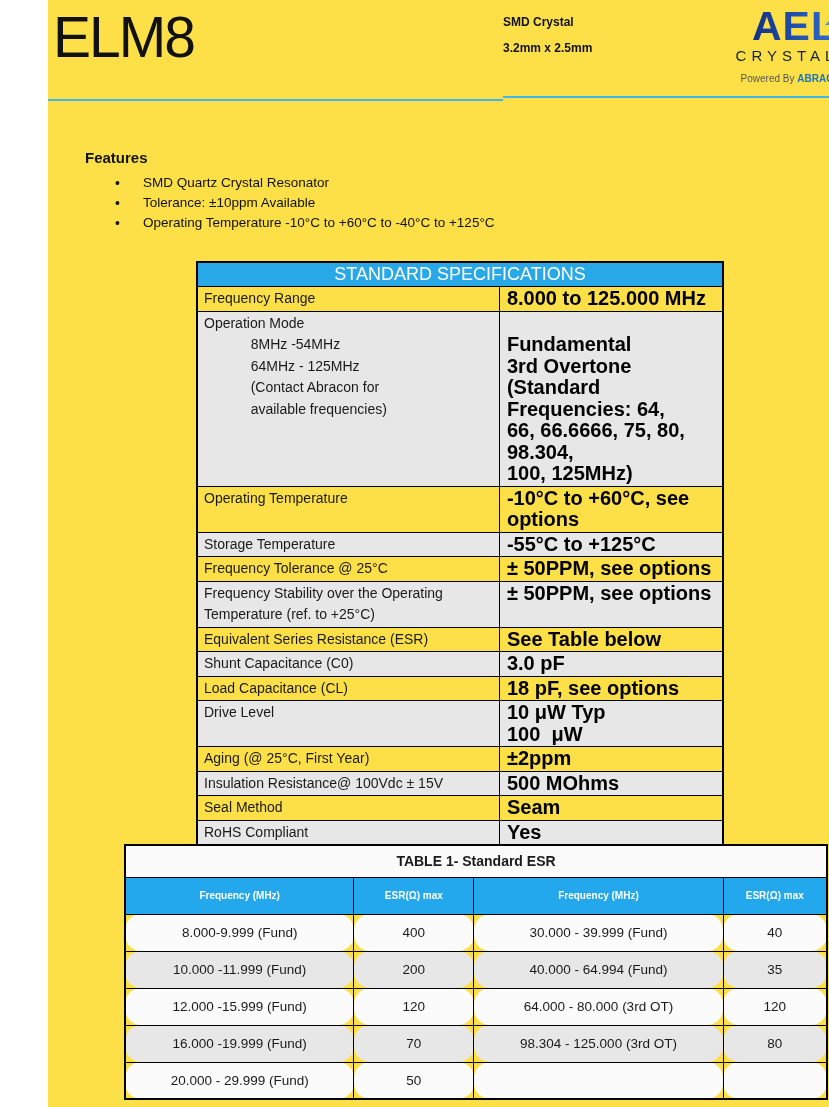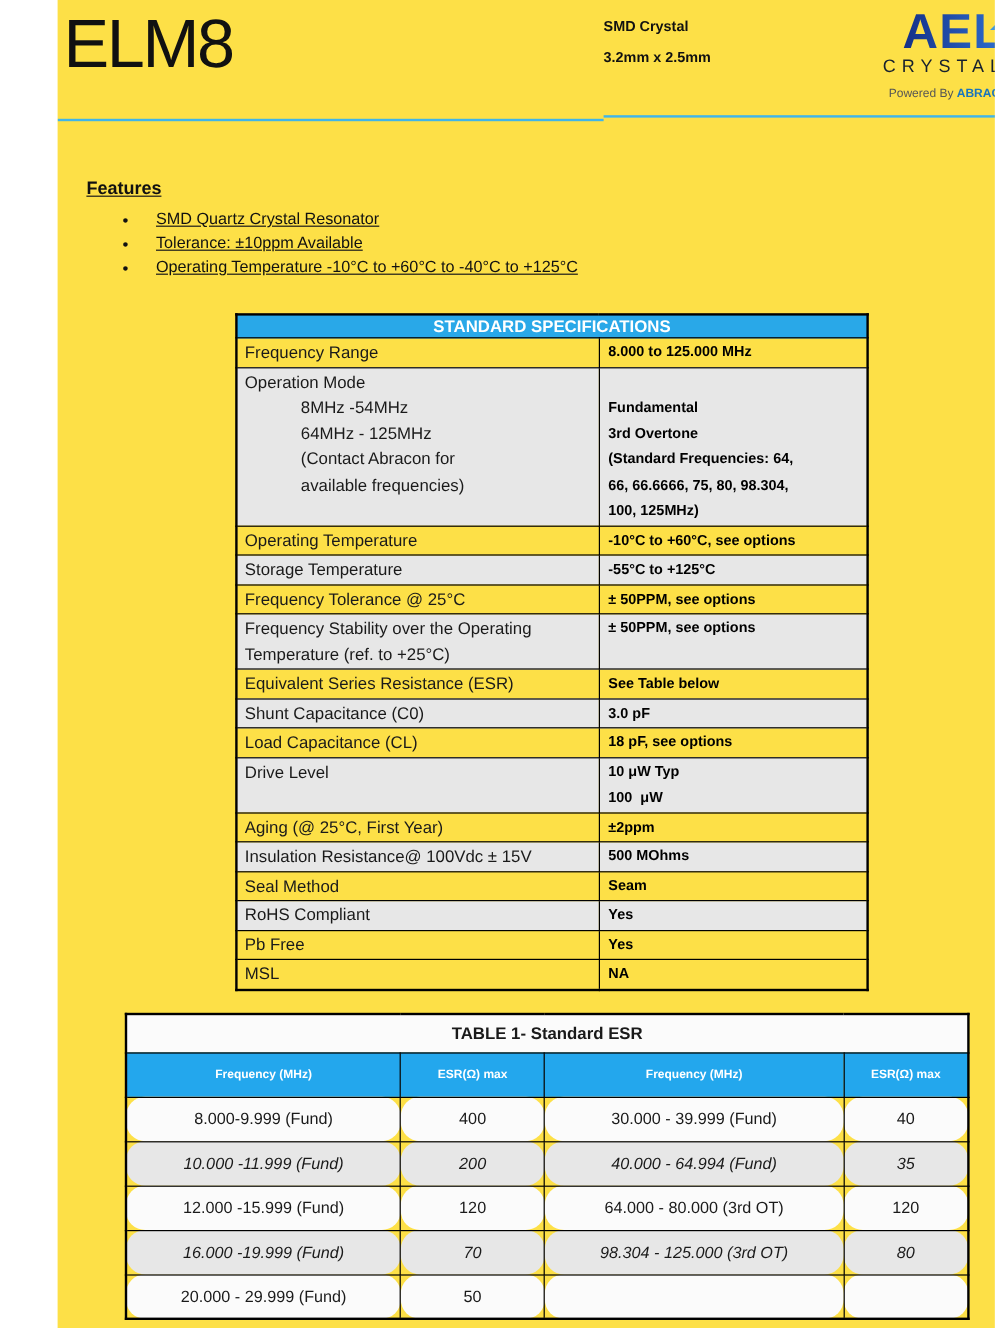--- a/index.html
+++ b/index.html
@@ -18,45 +18,45 @@
   .logo-triangle { position:absolute; right:-2px; top:5px; width:0; height:0;
     border-left:14px solid transparent; border-bottom:14px solid #3F96DF; }
   .logo-crystals { font-size:15px; letter-spacing:5px; color:#16202E; margin-top:1px; }
   .logo-powered { font-size:10px; color:#555; margin-top:9px; }
   .logo-powered b { color:#1B75BC; font-weight:700; }
   .rule { position:absolute; height:2px; }
   .rule-left { left:0; top:99px; width:455px; }
   .rule-right { left:455px; top:96px; width:374px; }
 
   
-  .features { position:absolute; left:24px; top:149px;text-decoration:underline; }
+  .features { position:absolute; left:37px; top:149px; }
   .features-title { font-size:15px; font-weight:700; color:#111; margin-bottom:7px; }
   .features ul { list-style:none; margin-left:30px; }
   .features li { position:relative; padding-left:28px; font-size:13.5px; line-height:20px; color:#111; }
   .features .bullet { position:absolute; left:0; top:0; font-size:14px; }
 
   
   .spec-wrap { position:absolute; left:148px; top:261px; width:528px; }
   table { border-collapse:collapse; table-layout:fixed; width:100%; }
   .spec td, .spec th { border:1px solid #000; vertical-align:top; }
   .spec { border:2px solid #000; }
-  .spec .title-bar td { background:#29A8E8; color:#fff; font-weight:700; font-size:14px; text-align:center; padding:1px 12px; vertical-align:middle; }
+  .spec .title-bar td { background:#29A8E8; color:#fff; font-weight:400; font-size:18px; text-align:center; padding:1px 12px; vertical-align:middle; }
   .spec .col-head td { background:#E7E7E7; font-weight:700; font-size:13.5px; text-align:center; padding:1px 4px; vertical-align:middle; }
   .spec .param { font-size:14px; padding:1px 6px; line-height:21.5px; white-space:pre-wrap; color:#1a1a1a; }
-  .spec .value { font-size:12px; font-weight:700; padding:1px 7px; line-height:21.5px; white-space:pre-wrap; color:#000; }
+  .spec .value { font-size:20px; font-weight:700; padding:1px 7px; line-height:21.5px; white-space:pre-wrap; color:#000; }
   .spec tr.shaded td { background:#E7E7E7; }
 
   
-  .esr-wrap { position:absolute; left:56px; top:844px; width:704px; }
+  .esr-wrap { position:absolute; left:76px; top:844px; width:704px; }
   .esr { border:2px solid #000; font-size:13.5px; }
   .esr td { border:1px solid #000; text-align:center; vertical-align:middle; }
   .esr .title-row td { font-weight:700; font-size:14px; height:32px; background:#FBFBFB; }
   .esr .head-row td { background:#23A7ED; color:#fff; font-weight:700; font-size:10px; height:37px; }
   .esr .data-row td { height:37px; background:#FBFBFB;border-radius:16px; }
-  .esr tr.shaded td { background:#E7E7E7;font-style:italic; }
+  .esr tr.shaded td { background:#E7E7E7; }
 </style>
 </head>
 <body>
 
 <div class="page">
 
   <div class="product-title">ELM8</div>
   <div class="subtitle">
     <div>SMD Crystal</div>
     <div>3.2mm x 2.5mm</div>

